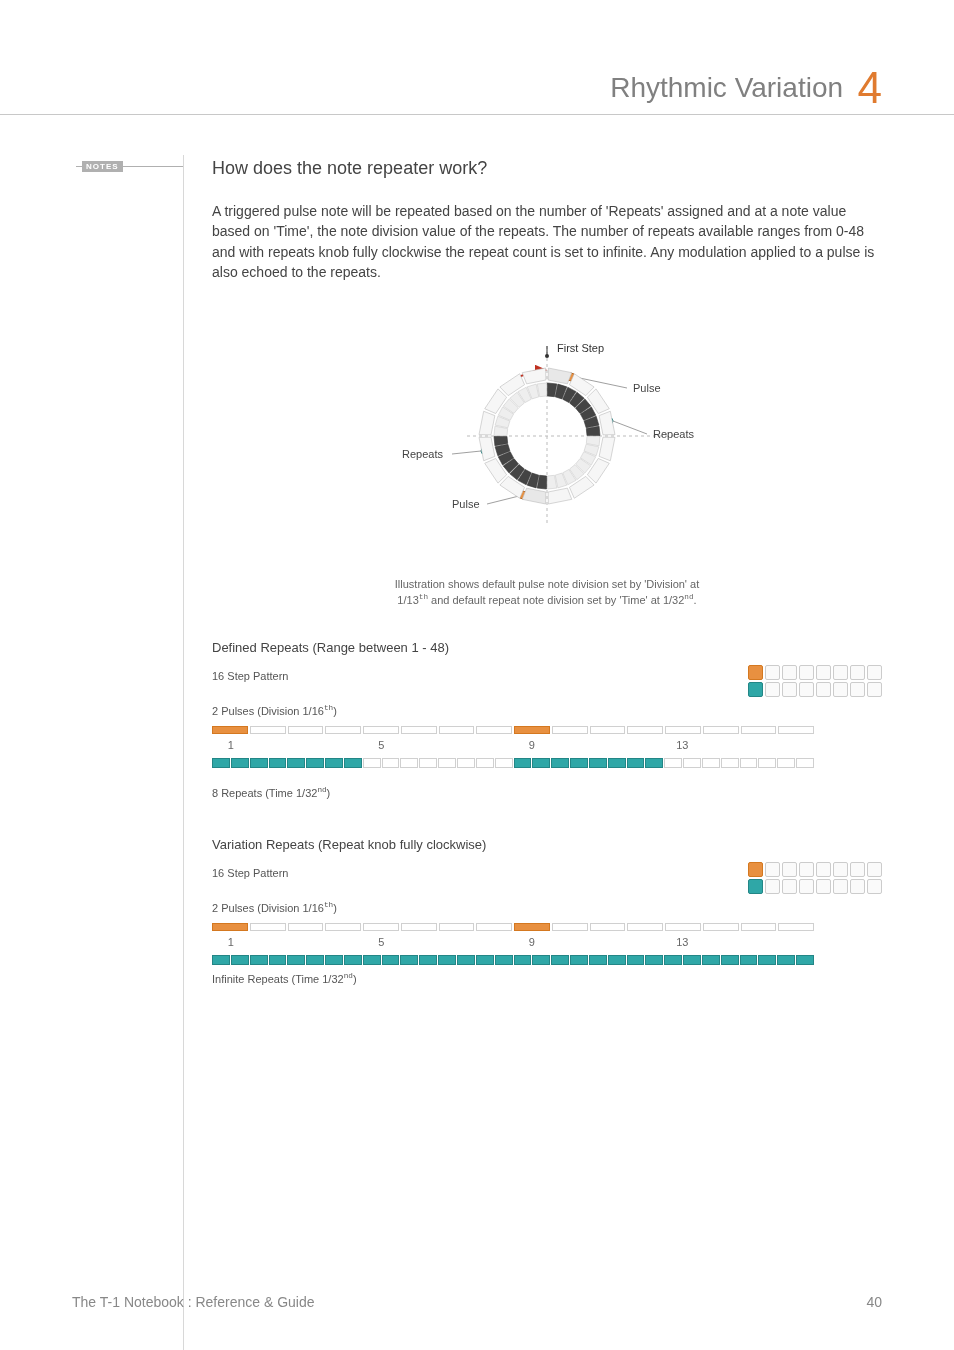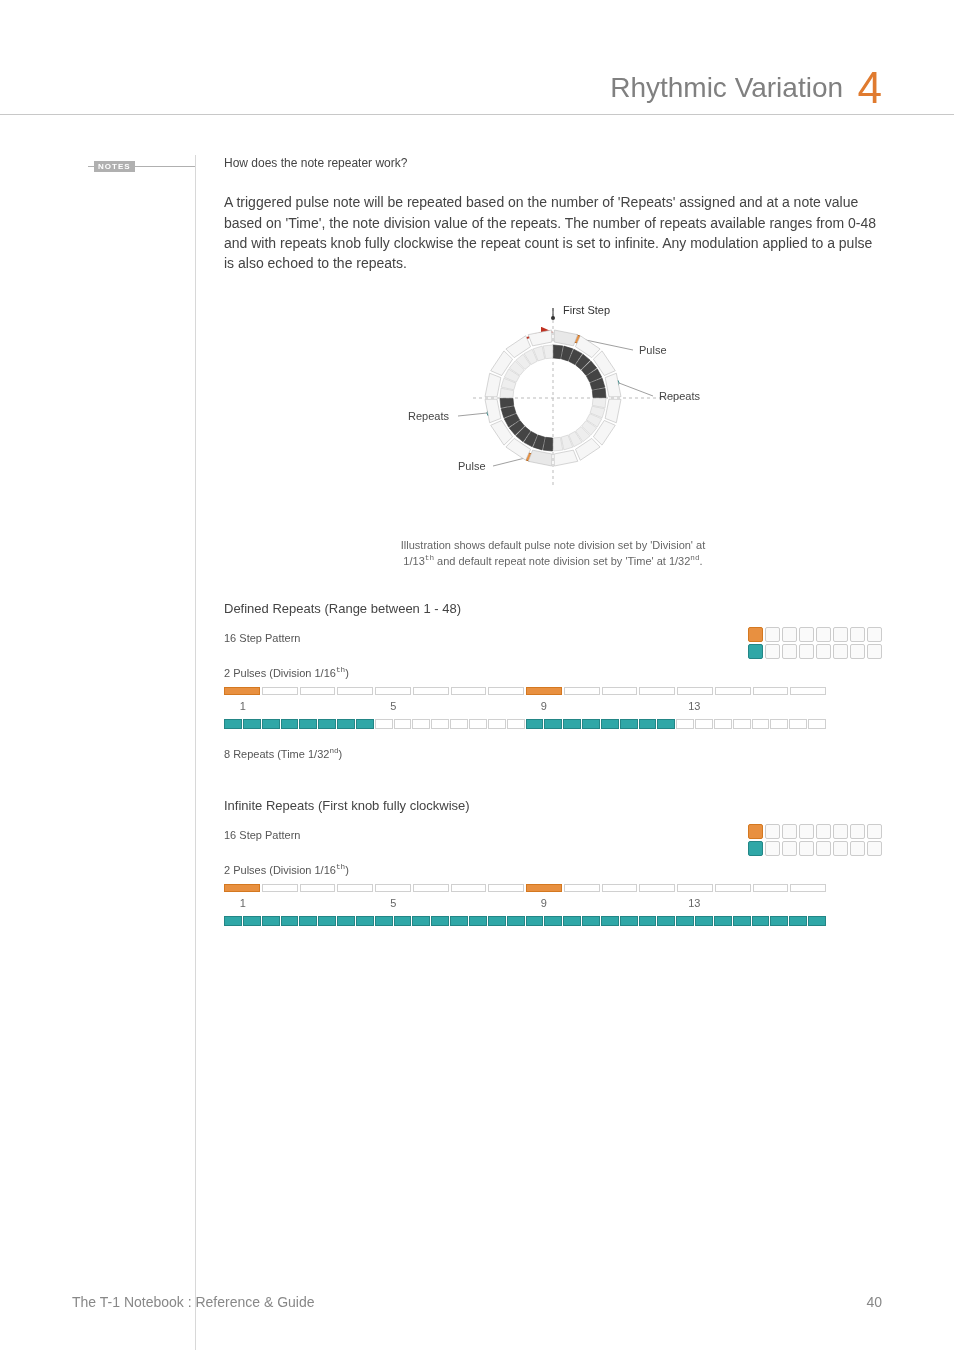--- a/index.html
+++ b/index.html
@@ -1,31 +1,31 @@
 <!DOCTYPE html>
 <html><head>
 <meta charset="utf-8">
 <style>
   * { box-sizing: border-box; margin: 0; padding: 0; }
   body { font-family: Arial, Helvetica, sans-serif; background: #fff; color: #333; width: 954px; margin: 0 auto; position: relative; height: 1350px; }
   .page-header { padding: 60px 72px 10px 0; text-align: right; }
   .page-header .title { font-size: 28px; font-weight: 300; color: #808080; display: inline-block; vertical-align: baseline; }
   .page-header .chapnum { font-size: 44px; font-weight: 300; color: #e07b2f; display: inline-block; margin-left: 10px; line-height: 1; position: relative; top: 6px; }
   .hr { height: 1px; background: #c8c8c8; margin: 0; }
-  .content-area { display: flex; padding: 40px 72px 0 16px; }
+  .content-area { display: flex; padding: 40px 72px 0 4px; }
   .sidebar { width: 180px; flex-shrink: 0; padding-left: 72px; position: relative; }
   .notes-tab { position: relative; margin-top: 6px; }
   .notes-tab .bar { display: flex; align-items: center; }
   .notes-tab .lead { width: 6px; height: 1px; background: #b0b0b0; }
   .notes-tab .pill { background: #b0b0b0; color: #fff; font-size: 8px; font-weight: bold; letter-spacing: 1px; padding: 1px 4px; }
   .notes-tab .trail { flex: 1; height: 1px; background: #b0b0b0; }
   .vline { position: absolute; right: 0; top: 0; bottom: -1100px; width: 1px; background: #d8d8d8; }
   .main { flex: 1; padding-left: 28px; font-size: 14px; line-height: 1.45; color: #444; }
-  .main h2 { font-size: 12px; font-weight: 400; color: #444; margin-bottom: 20px; }
-  .main p.body { margin-bottom: 14px; }
+  .main h2 { font-size: 18px; font-weight: 400; color: #444; margin-bottom: 20px; }
+  .main p.body { margin-bottom: 44px; }
   .diagram-wrap { text-align: center; margin: 10px 0 24px 0; }
   .diagram-caption { text-align: center; font-size: 11px; color: #666; line-height: 1.5; margin: 10px auto 30px; max-width: 420px; }
   sup { font-size: 0.7em; font-family: Liberation Mono, monospace; }
   .section-title { font-size: 13px; color: #444; margin: 18px 0 8px 0; }
   .sub-label { font-size: 11px; color: #555; margin: 4px 0 6px 0; }
   .block-row { display: flex; justify-content: space-between; align-items: flex-start; margin-bottom: 6px; gap: 48px; }
   .pad-grid { display: grid; grid-template-columns: repeat(8, 15px); grid-template-rows: repeat(2, 15px); gap: 2px; }
   .pad { width: 15px; height: 15px; border: 1px solid #ccc; border-radius: 2px; background: #fafafa; }
   .pad.on { background: #e89040; border-color: #d47820; }
   .pad.teal { background: #2fa7a7; border-color: #238686; }
@@ -258,21 +258,21 @@
           <div class="rslot"></div>
           <div class="rslot"></div>
           <div class="rslot"></div>
           <div class="rslot"></div>
         </div>
     </div>
     <div class="sub-label" style="margin-top:17px">
       <span>8 Repeats (Time 1/32</span><sup>nd</sup><span>)</span>
     </div>
 
-    <div class="section-title" style="margin-top:34px">Infinite Repeats (First knob fully clockwise)</div>
+    <div class="section-title" style="margin-top:34px">Variation Repeats (Repeat knob fully clockwise)</div>
     <div class="block-row">
       <div class="sub-label">16 Step Pattern</div>
       <div class="pad-grid" id="pad2">
           <div class="pad on"></div>
           <div class="pad"></div>
           <div class="pad"></div>
           <div class="pad"></div>
           <div class="pad"></div>
           <div class="pad"></div>
           <div class="pad"></div>
@@ -355,19 +355,22 @@
           <div class="rslot teal"></div>
           <div class="rslot teal"></div>
           <div class="rslot teal"></div>
           <div class="rslot teal"></div>
           <div class="rslot teal"></div>
           <div class="rslot teal"></div>
           <div class="rslot teal"></div>
           <div class="rslot teal"></div>
         </div>
     </div>
+    <div class="sub-label" style="margin-top:6px">
+      <span>Infinite Repeats (Time 1/32</span><sup>nd</sup><span>)</span>
+    </div>
   </div>
 </div>
 
 <div class="footer">
   <span>The T-1 Notebook : Reference &amp; Guide</span>
   <span>40</span>
 </div>
 
 </body></html>

